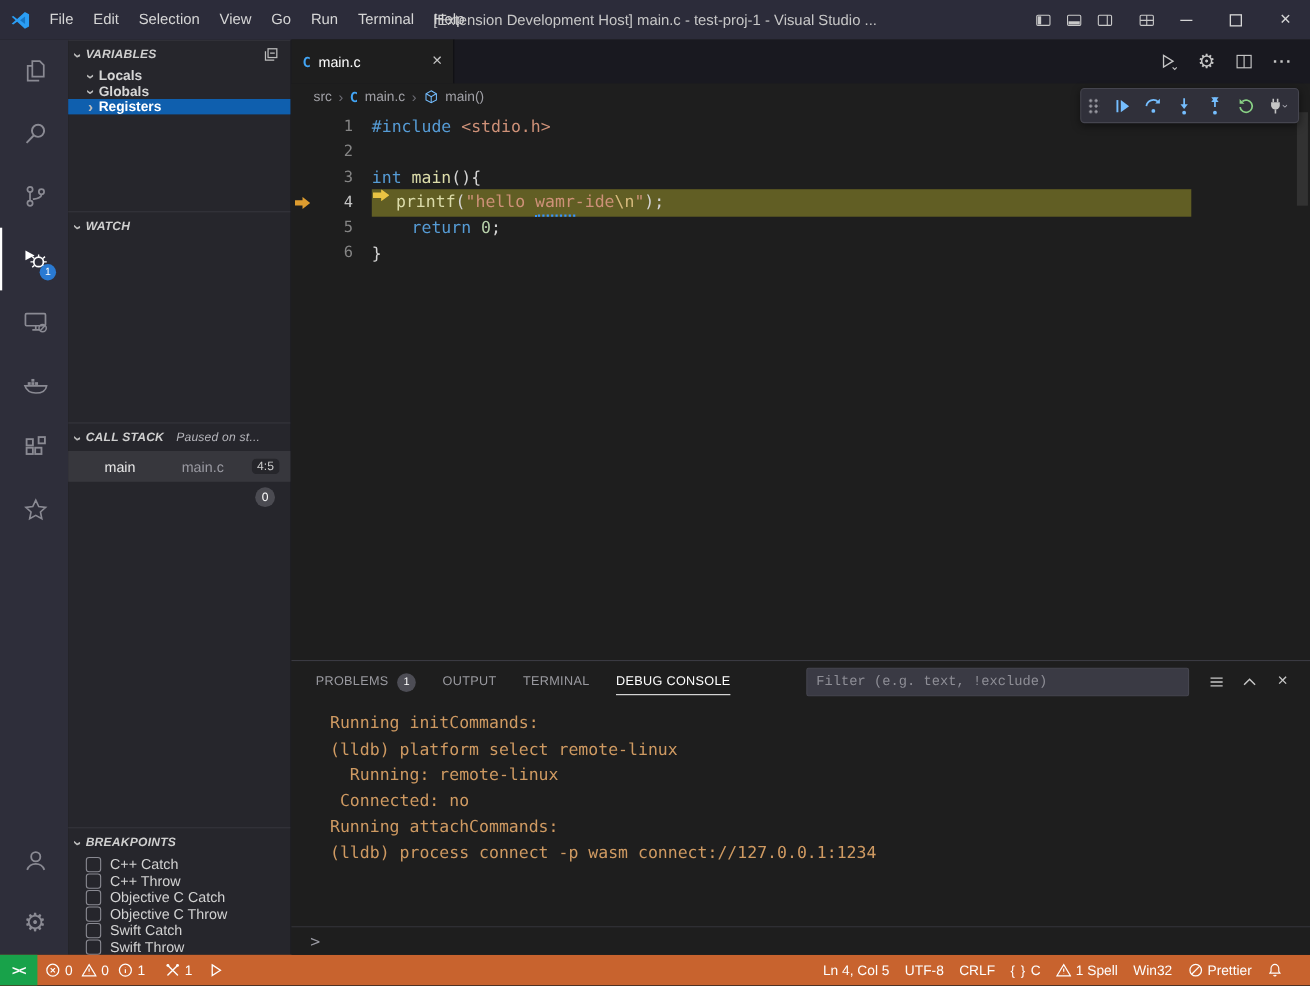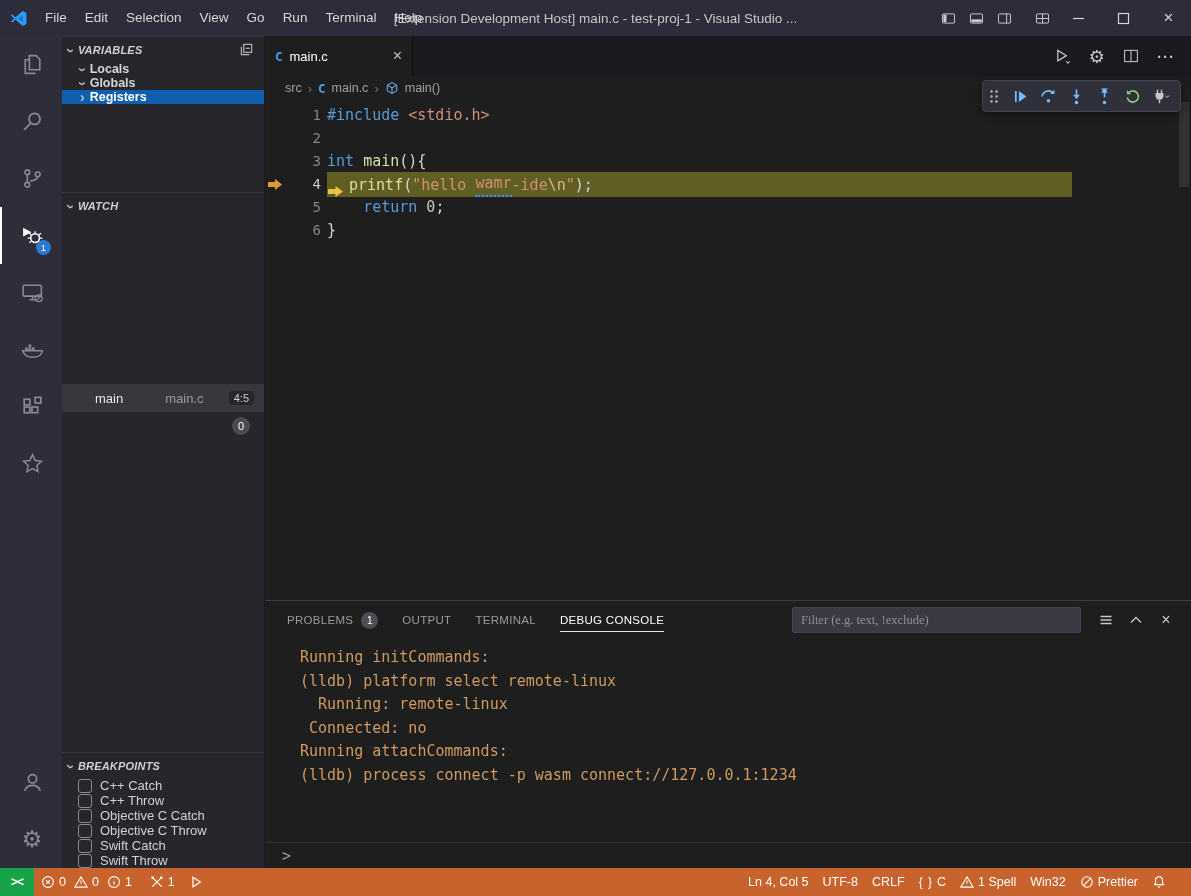--- a/index.html
+++ b/index.html
@@ -75,21 +75,21 @@
 .breadcrumbs{flex:0 0 24px;display:flex;align-items:center;gap:6px;padding-left:20px;font-size:12.5px;color:#a0a0a6;background:var(--editor-bg);}
 .bc-sep{color:#6d6d75;font-size:13px;}
 .sym-icon{color:#75beff;display:flex;}
 .sym-icon svg{width:14px;height:14px;}
 
 .code-area{flex:1;background:var(--editor-bg);padding-top:4px;font-family:"DejaVu Sans Mono",monospace;font-size:15px;position:relative;overflow:hidden;}
 .code-line{display:flex;height:23px;line-height:23px;align-items:center;}
 .gutter-glyph{flex:0 0 20px;display:flex;justify-content:center;}
 .line-num{flex:0 0 36px;text-align:right;color:#858585;font-size:14px;}
 .code-line.current .line-num{color:#c6c6c6;}
-.line-content{margin-left:6px;white-space:pre;color:#d4d4d4;display:flex;align-items:flex-end;}
+.line-content{margin-left:17px;white-space:pre;color:#d4d4d4;display:flex;align-items:flex-start;}
 .code-line.current .line-content{background:var(--debug-line-bg);width:745px;}
 .tok-kw{color:var(--keyword-blue);} .tok-fn{color:var(--function-yellow);}
 .tok-str{color:var(--string-orange);} .tok-esc{color:var(--escape-yellow);}
 .tok-num{color:var(--number-green);} .tok-pun{color:#d4d4d4;}
 .squiggle{border-bottom:2px dotted #3794ff;}
 .gutter-arrow{width:14px;height:11px;background:var(--gutter-arrow-orange);clip-path:polygon(0 28%,50% 28%,50% 0,100% 50%,50% 100%,50% 72%,0 72%);}
 .inline-arrow{width:15px;height:11px;background:var(--breakpoint-yellow);clip-path:polygon(0 28%,50% 28%,50% 0,100% 50%,50% 100%,50% 72%,0 72%);margin:0 6px 0 1px;flex:0 0 auto;}
 .code-scrollbar{position:absolute;top:2px;right:2px;width:10px;height:85px;background:rgba(121,121,121,.22);}
 
 .debug-toolbar{position:absolute;top:44px;right:10px;height:32px;background:#30303a;border:1px solid #45454f;border-radius:4px;box-shadow:0 2px 8px rgba(0,0,0,.45);display:flex;align-items:center;padding:0 6px;gap:3px;z-index:6;}
@@ -98,21 +98,21 @@
 .dt-btn svg{width:19px;height:19px;}
 .dt-chev{font-size:10px;color:#a8a8b0;transform:rotate(90deg);margin-left:-3px;}
 
 .panel{flex:0 0 268px;background:var(--editor-bg);border-top:1px solid #3a3a42;display:flex;flex-direction:column;}
 .panel-header{flex:0 0 38px;display:flex;align-items:center;padding:0 14px 0 22px;}
 .panel-tab{margin-right:24px;font-size:11.5px;color:#9a9aa0;display:flex;align-items:center;gap:8px;letter-spacing:.3px;}
 .pt-label{padding-bottom:0;}
 .panel-tab.active{color:#fff;align-items:flex-end;}
 .panel-tab.active .pt-label{padding-bottom:5px;border-bottom:1px solid #e7e7e7;margin-bottom:-6px;}
 .problems-badge{background:#4d4d55;border-radius:50%;width:17px;height:17px;font-size:10px;color:#fff;display:flex;align-items:center;justify-content:center;}
-.panel-filter{margin-left:auto;width:289px;height:26px;background:#3a3a44;border:1px solid #45454f;border-radius:2px;color:#ccc;font-size:12.5px;padding:0 8px;outline:none;font-family:Liberation Serif, serif;}
+.panel-filter{margin-left:auto;width:348px;height:26px;background:#3a3a44;border:1px solid #45454f;border-radius:2px;color:#ccc;font-size:12.5px;padding:0 8px;outline:none;font-family:Liberation Mono, monospace;}
 .panel-filter::placeholder{color:#8e8e96;}
 .panel-actions{display:flex;align-items:center;gap:8px;margin-left:14px;color:#c8c8c8;}
 .pa-btn{width:22px;height:22px;display:flex;align-items:center;justify-content:center;font-size:16px;}
 .pa-btn svg{width:16px;height:16px;}
 .console{flex:1;padding:7px 0 0 35px;font-family:"DejaVu Sans Mono",monospace;font-size:15px;line-height:23.5px;color:var(--console-text);overflow:hidden;}
 .console-line{white-space:pre;}
 .console-input{flex:0 0 26px;border-top:1px solid #33333a;display:flex;align-items:center;padding-left:17px;color:#9a9aa2;font-family:"DejaVu Sans Mono",monospace;font-size:15px;}
 
 .statusbar{flex:0 0 28px;background:var(--statusbar-bg);display:flex;align-items:center;color:#fdfdfd;font-size:12.5px;}
 .sb-remote{width:34px;height:100%;background:var(--remote-bg);display:flex;align-items:center;justify-content:center;font-weight:700;font-size:12px;letter-spacing:-1px;}
@@ -314,20 +314,25 @@
           </div>
         </div>
       <div class="spacer-a"></div>
 
       <div class="section-header">
         <span class="chev down">›</span>
         <span>WATCH</span>
       </div>
       <div class="spacer-b"></div>
 
+      <div class="section-header">
+        <span class="chev down">›</span>
+        <span>CALL STACK</span>
+        <span class="cs-status">Paused on st...</span>
+      </div>
       <div class="frame-row">
         <span>main</span>
         <span class="frame-file">main.c</span>
         <span class="frame-pos">4:5</span>
       </div>
       <div class="badge-row">
         <span class="session-badge">0</span>
       </div>
       <div class="spacer-c"></div>
 

